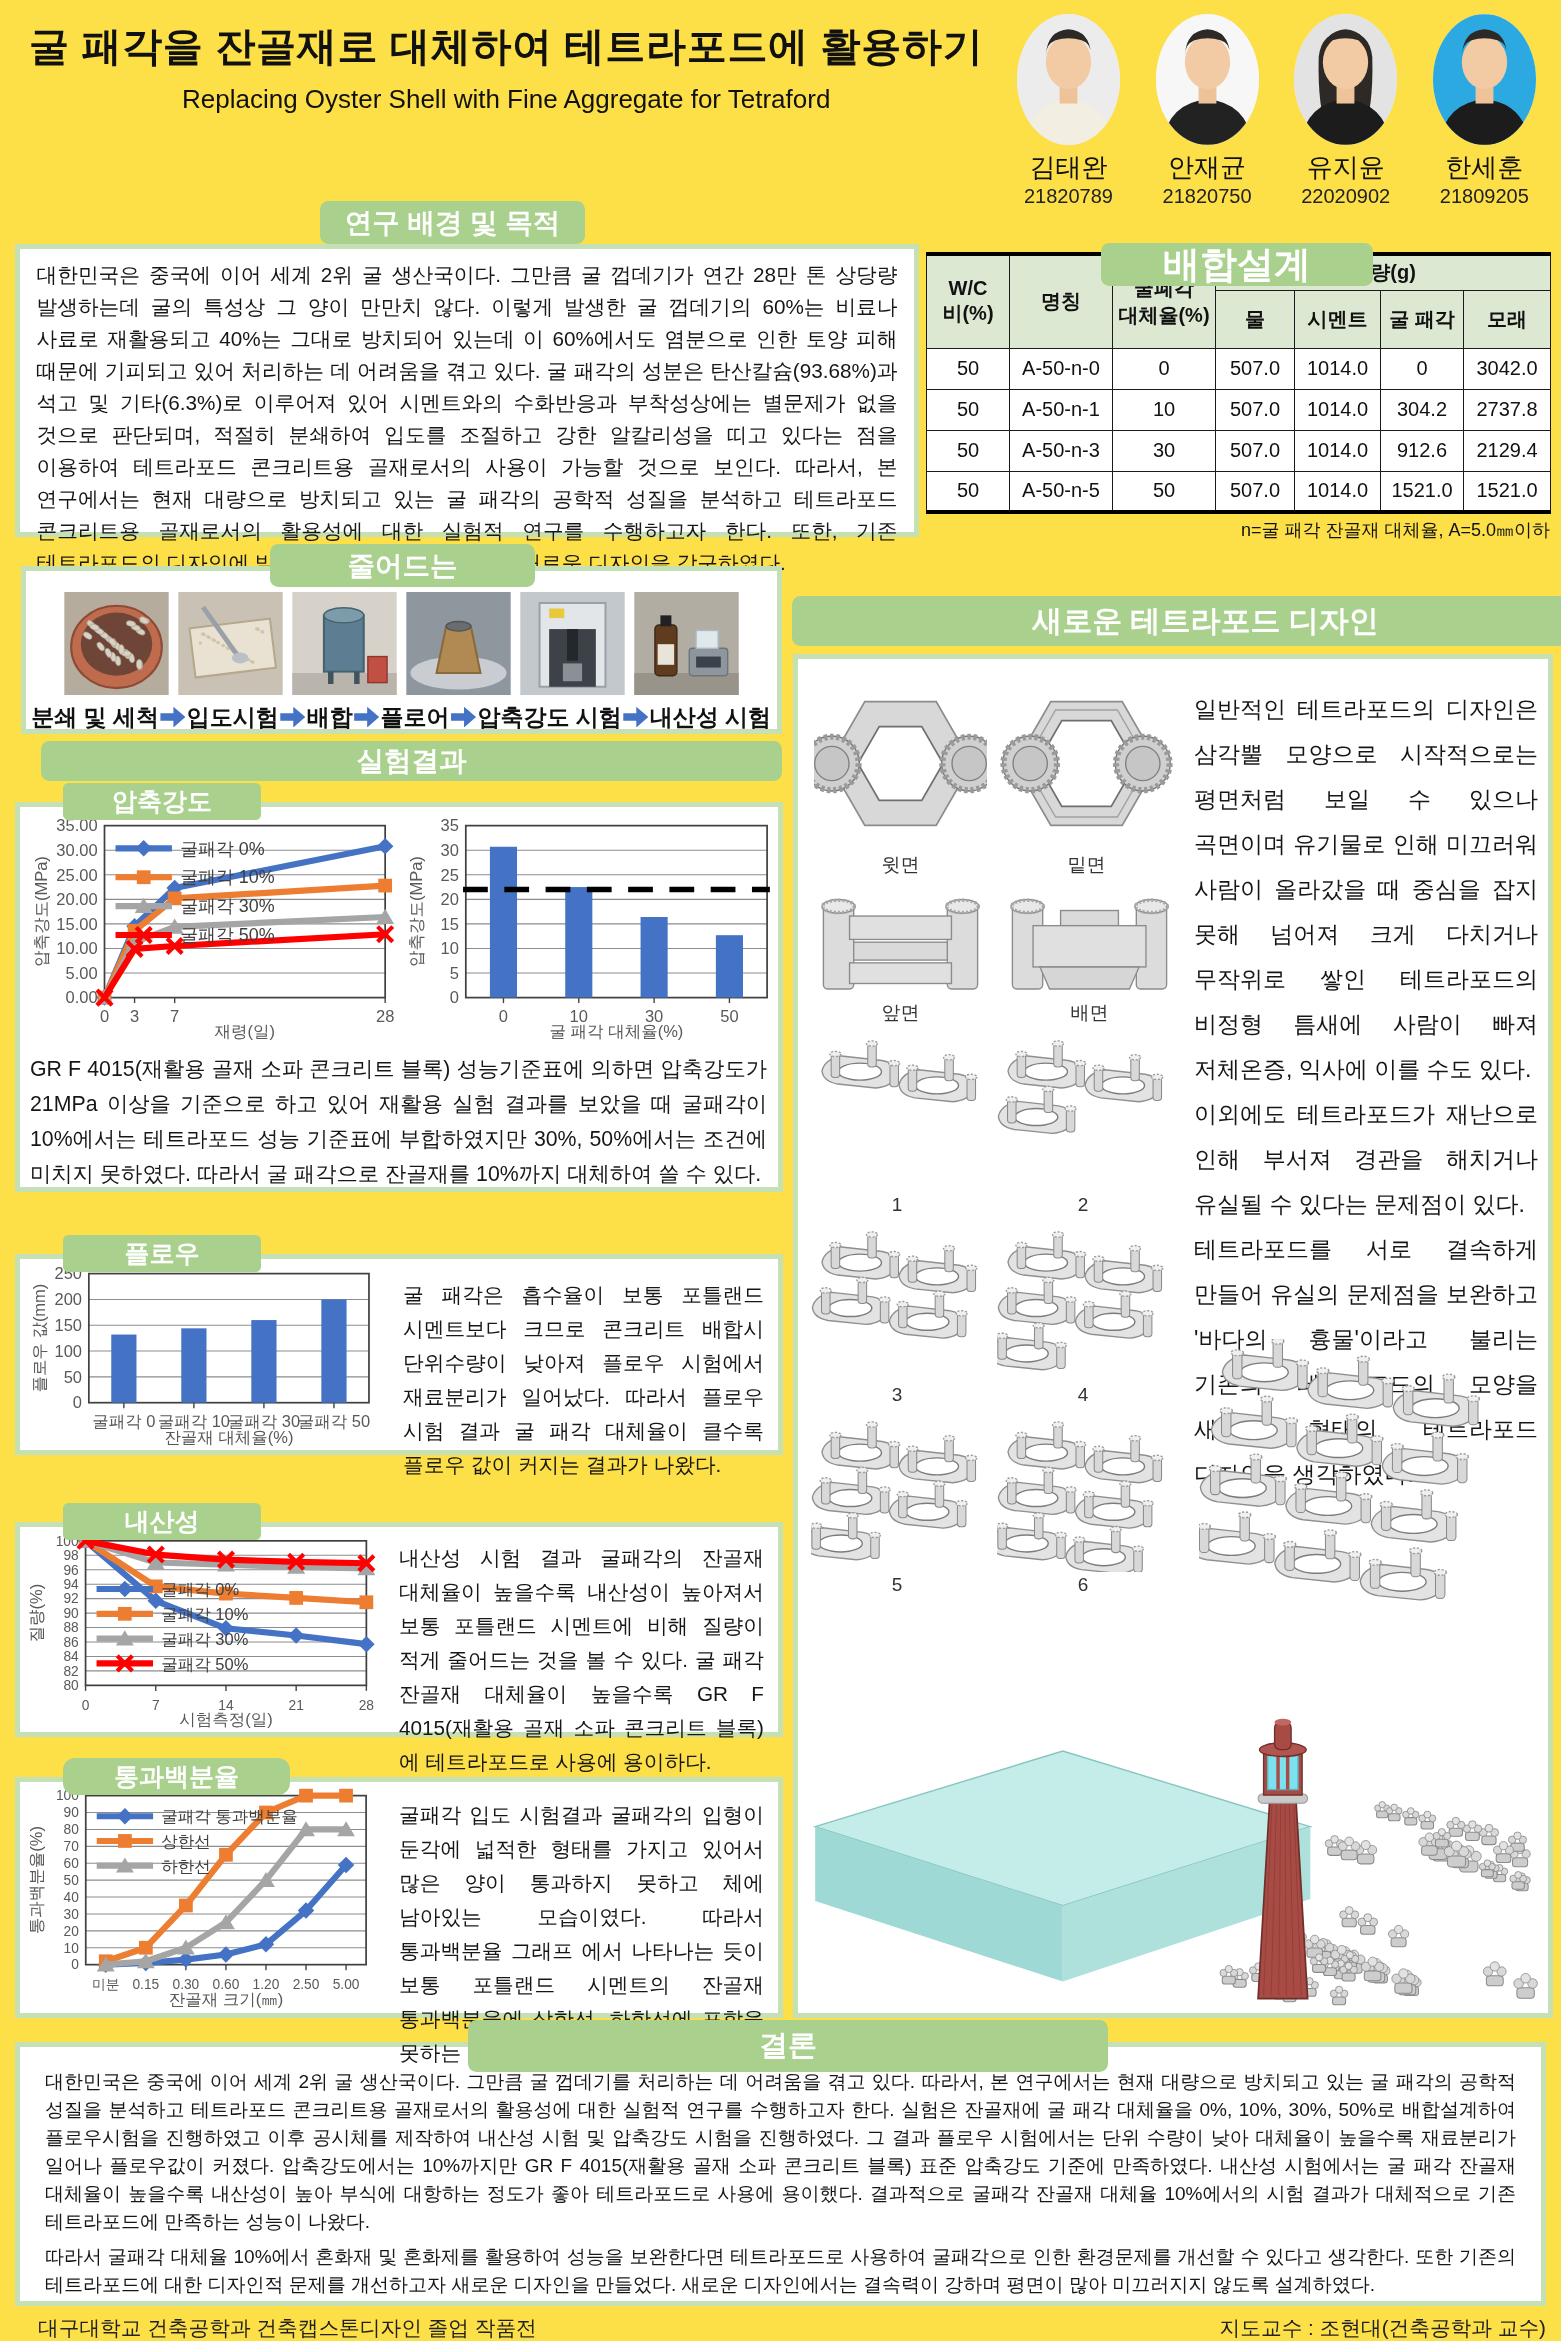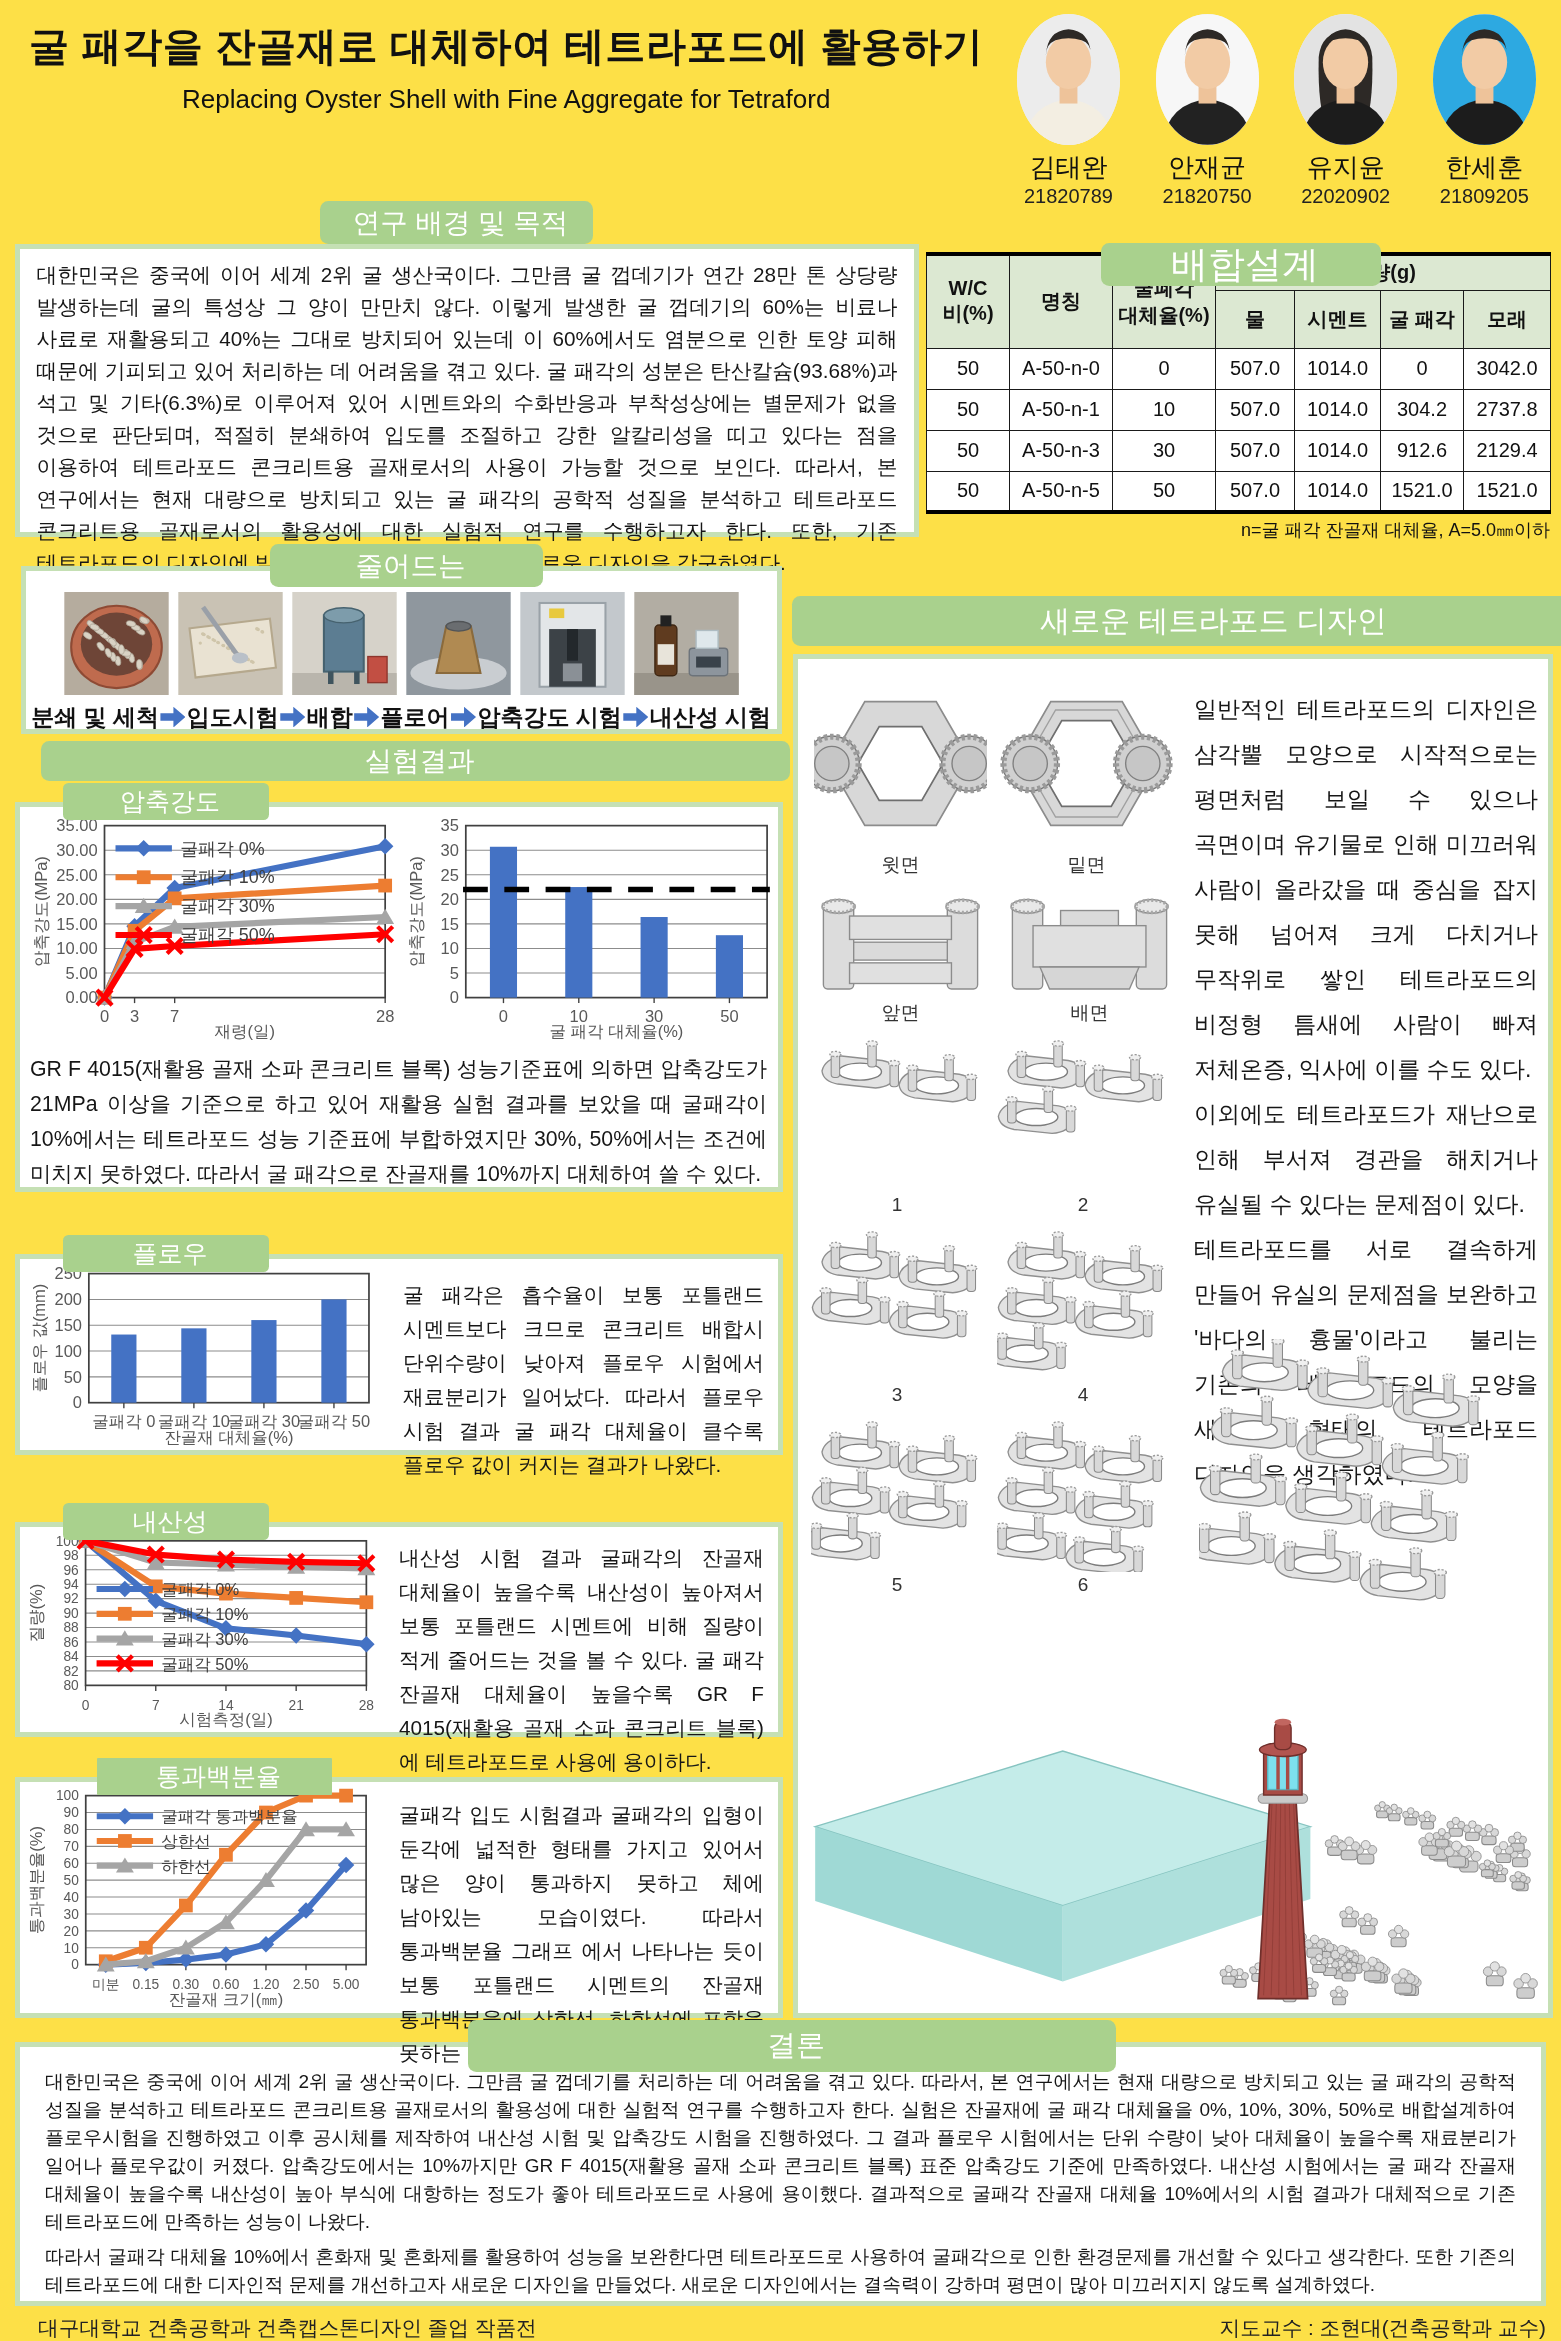--- a/index.html
+++ b/index.html
@@ -1,20 +1,20 @@
 <!DOCTYPE html>
 <html style="font-size:11px"><head>
 <meta charset="utf-8">
 <style>
   html,body{margin:0;padding:0;background:#fff;}
   .page{position:relative;width:1561px;height:2342px;background:#fde047;overflow:hidden;
         font-family:"Liberation Sans","DejaVu Sans",sans-serif;color:#111;}
   .abs{position:absolute;}
-  .sec-h{position:absolute;background:#a9d18d;color:#fff;font-weight:normal;text-align:center;
-         border-radius:8.3px;z-index:3;display:flex;align-items:center;justify-content:center;padding-left:8px;}
+  .sec-h{position:absolute;background:#a9d18d;color:#fff;font-weight:bold;text-align:center;
+         border-radius:8.3px;z-index:3;display:flex;align-items:center;justify-content:center;}
   .gbox{position:absolute;border:5.5px solid #c5e0b4;background:#fff;box-sizing:border-box;z-index:1;}
   .jtext{text-align:justify;word-break:keep-all;color:#161616;z-index:2;}
   .center{text-align:center;}
   .title{font-weight:bold;letter-spacing:0.7px;}
   .members{display:flex;gap:9.6px;z-index:2;}
   .member{width:129px;text-align:center;}
   .member .ph{width:103px;height:131px;border-radius:50%;overflow:hidden;margin:0 auto;background:#eee;}
   .member .nm{font-size:26px;margin-top:5.5px;color:#111;}
   .member .id{font-size:20px;color:#222;}
   .mixtable{border-collapse:collapse;table-layout:fixed;background:#fff;z-index:2;position:absolute;
@@ -488,21 +488,21 @@
       <polygon points="145,144 158,166 132,166" fill="#a5a5a5"></polygon>
       <text x="198" y="165" font-size="24" text-anchor="start" fill="#404040">굴패각 30%</text>
       <line x1="104" x2="186" y1="192" y2="192" stroke="#ff0000" stroke-width="9"></line>
       <line x1="134" y1="181" x2="156" y2="203" stroke="#ff0000" stroke-width="6"></line>
       <line x1="134" y1="203" x2="156" y2="181" stroke="#ff0000" stroke-width="6"></line>
       <text x="198" y="201" font-size="24" text-anchor="start" fill="#404040">굴패각 50%</text>
     </svg>
   <div class="abs jtext" style="left:399px;top:1541px;width:365px;font-size:20.7px;line-height:34px;">내산성 시험 결과 굴패각의 잔골재 대체율이 높을수록 내산성이 높아져서 보통 포틀랜드 시멘트에 비해 질량이 적게 줄어드는 것을 볼 수 있다. 굴 패각 잔골재 대체율이 높을수록 GR F 4015(재활용 골재 소파 콘크리트 블록)에 테트라포드로 사용에 용이하다.</div>
 
   <div class="gbox" style="left:15px;top:1777px;width:768px;height:241px;"></div>
-  <div class="sec-h" style="left:63px;top:1758px;width:227px;height:37px;font-size:25px;border-radius:1px;margin-left:34px;">통과백분율</div>
+  <div class="sec-h" style="left:63px;top:1758px;width:227px;height:37px;font-size:25px;border-radius:12px;">통과백분율</div>
   <svg class="paint" style="left:25px;top:1786px;" width="351" height="224" viewBox="0 0 510 326">
       <line x1="88" x2="496" y1="235.4" y2="235.4" stroke="#8c8c8c" stroke-width="1.6"></line>
       <line x1="88" x2="496" y1="210.8" y2="210.8" stroke="#8c8c8c" stroke-width="1.6"></line>
       <line x1="88" x2="496" y1="186.2" y2="186.2" stroke="#8c8c8c" stroke-width="1.6"></line>
       <line x1="88" x2="496" y1="161.6" y2="161.6" stroke="#8c8c8c" stroke-width="1.6"></line>
       <line x1="88" x2="496" y1="137" y2="137" stroke="#8c8c8c" stroke-width="1.6"></line>
       <line x1="88" x2="496" y1="112.4" y2="112.4" stroke="#8c8c8c" stroke-width="1.6"></line>
       <line x1="88" x2="496" y1="87.80000000000001" y2="87.80000000000001" stroke="#8c8c8c" stroke-width="1.6"></line>
       <line x1="88" x2="496" y1="63.19999999999999" y2="63.19999999999999" stroke="#8c8c8c" stroke-width="1.6"></line>
       <line x1="88" x2="496" y1="38.599999999999994" y2="38.599999999999994" stroke="#8c8c8c" stroke-width="1.6"></line>

